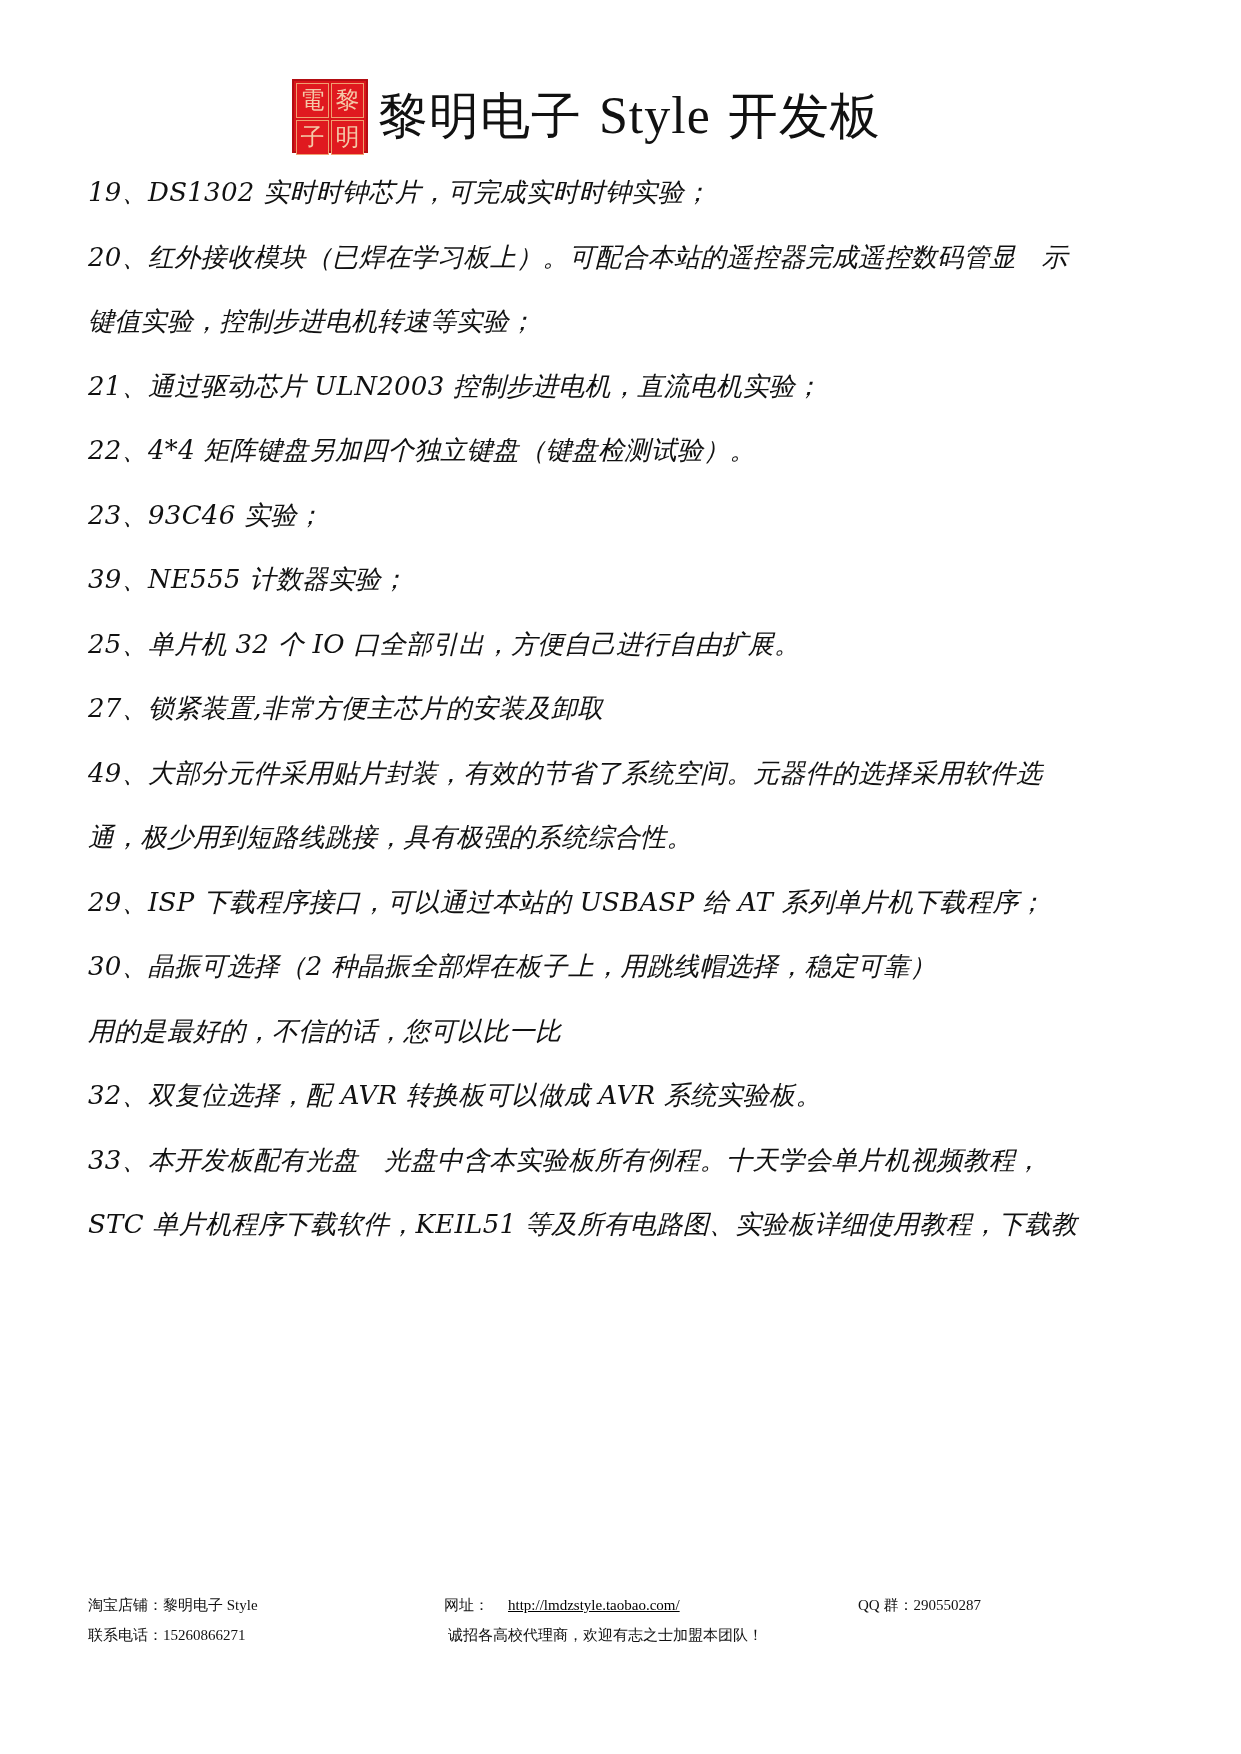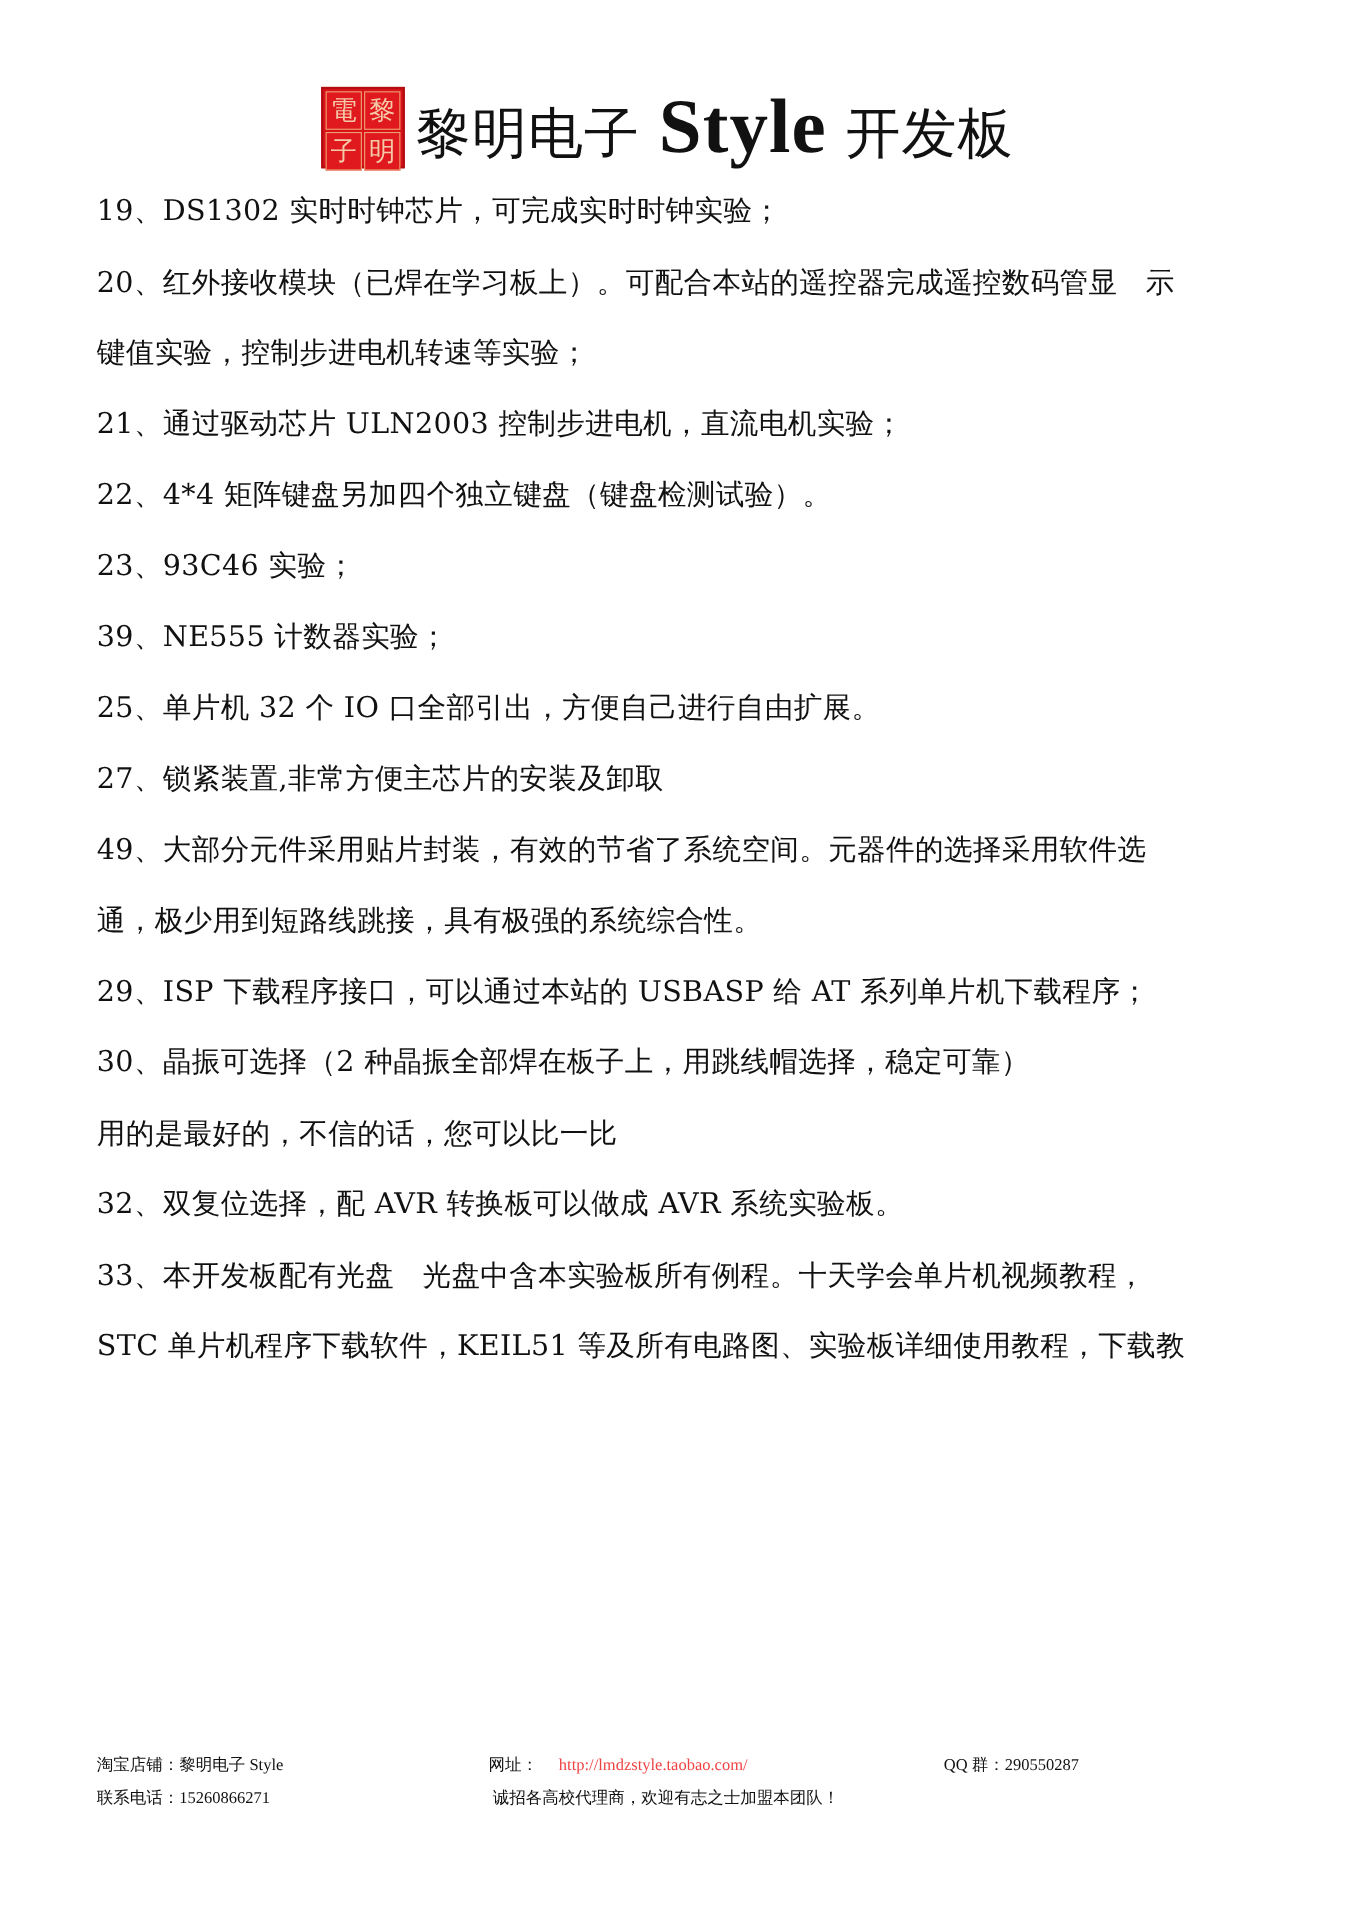--- a/index.html
+++ b/index.html
@@ -4,27 +4,27 @@
 <style>
   html, body { margin: 0; padding: 0; background: #ffffff; }
   body { width: 1241px; height: 1754px; position: relative; overflow: hidden;
          font-family: "DejaVu Serif", "Liberation Serif", serif; color: #111; }
   .header { position: absolute; left: 292px; top: 78px; height: 76px; display: flex; align-items: center; }
   .seal { width: 76px; height: 74px; background: #d8141a; border: 2px solid #b30d12; box-sizing: border-box;
           display: grid; grid-template-columns: 1fr 1fr; grid-template-rows: 1fr 1fr; gap: 2px; padding: 2px; }
   .seal span { background: #e0191f; color: #f4c9a8; font-size: 24px; line-height: 33px; text-align: center;
                font-family: "DejaVu Serif", serif; border: 1px solid #f0a070; }
   .title { margin-left: 10px; font-size: 50px; font-family: "DejaVu Serif", "Liberation Serif", serif; letter-spacing: 1px; }
-  .title b { font-family: "Liberation Serif", serif; font-weight: bold; font-size: 70px; }
-  .content { position: absolute; left: 88px; top: 160px; width: 1070px; }
+  .title b { font-family: "Liberation Serif", serif; font-weight: normal; font-size: 52px; }
+  .content { position: absolute; left: 88px; top: 160px; width: 1070px; font-style: italic; }
   .line { font-size: 26px; line-height: 64.5px; white-space: pre; letter-spacing: 0.3px; }
   .footer { position: absolute; left: 88px; top: 1590px; font-family: "Liberation Serif", serif; font-size: 15px; }
   .frow { height: 30px; line-height: 30px; position: relative; width: 1100px; }
   .frow span { position: absolute; top: 0; }
-  .link { color: #ef4444; }
+  .link { color: #000000; text-decoration: underline; }
 </style>
 </head>
 <body>
 
 <div class="header">
   <div class="seal">
     <span>電</span>
     <span>黎</span>
     <span>子</span>
     <span>明</span>

